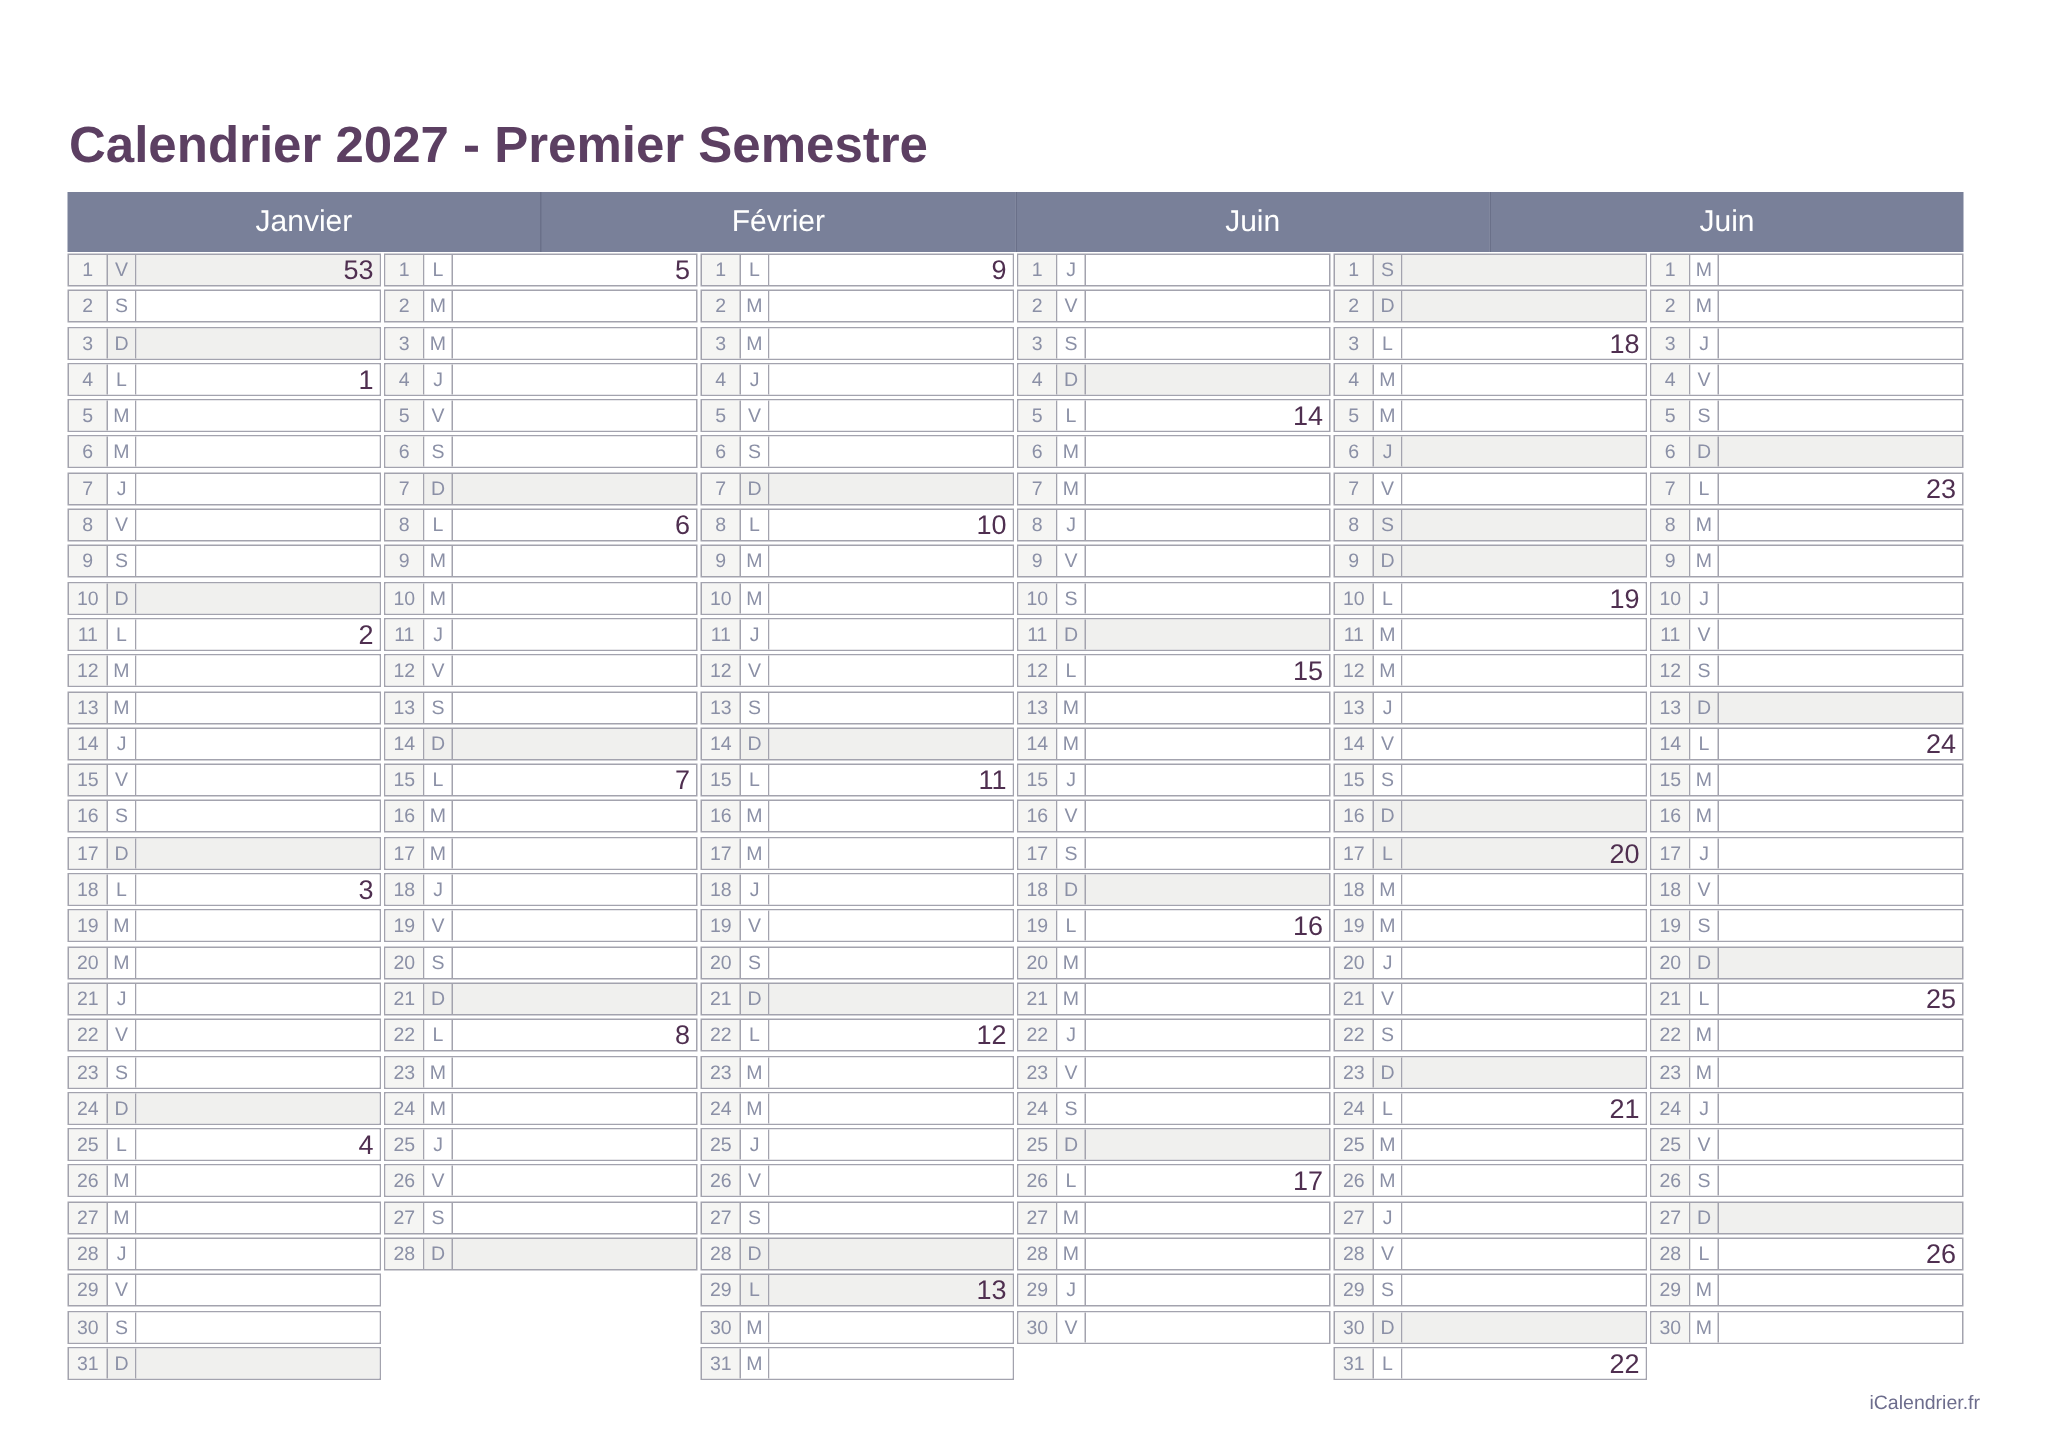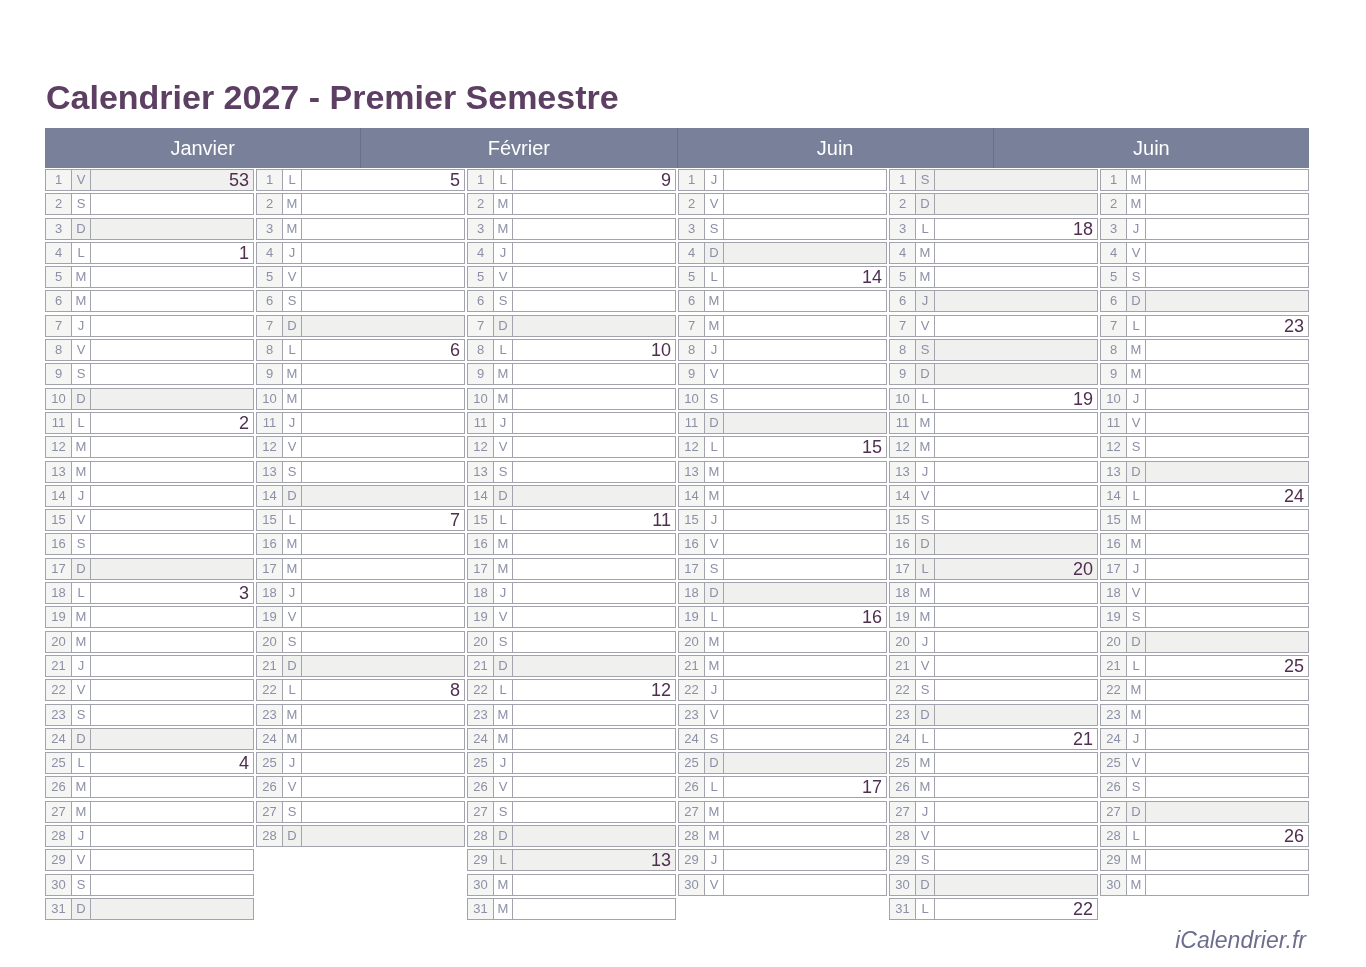--- a/index.html
+++ b/index.html
@@ -31,21 +31,21 @@
   .day-row{height:22px;border:1px solid var(--border);display:flex;
     background:#ffffff;}
   .cell-num{width:26px;background:var(--numcell-bg);border-right:1px solid var(--border);
     color:var(--day-text);font-size:13px;line-height:20px;text-align:center;}
   .cell-letter{width:19px;border-right:1px solid var(--border);
     color:var(--day-text);font-size:13px;line-height:20px;text-align:center;
     background:#ffffff;}
   .cell-main{flex:1;background:#ffffff;text-align:right;}
   .week-num{font-size:18px;line-height:20px;padding-right:4px;color:var(--wk-color);}
   .day-row.off .cell-letter,.day-row.off .cell-main{background:var(--shade-bg);}
-  .brand{position:absolute;right:60px;top:899px;font-size:23px;color:var(--brand-color);font-style:italic;}
+  .brand{position:absolute;right:46px;top:899px;font-size:13px;color:var(--brand-color);}
 </style>
 </head>
 <body>
 
 <div class="page">
   <h1 class="title">Calendrier 2027 - Premier Semestre</h1>
 
   <div class="calendar">
     <div class="header-row" id="header-row">
         <div class="month-header">Janvier</div>

